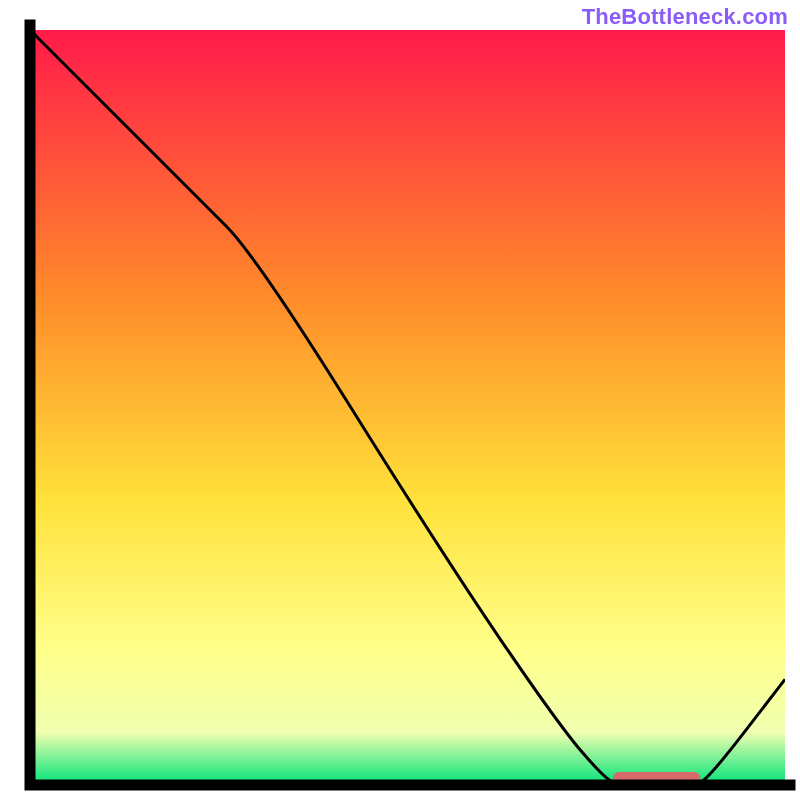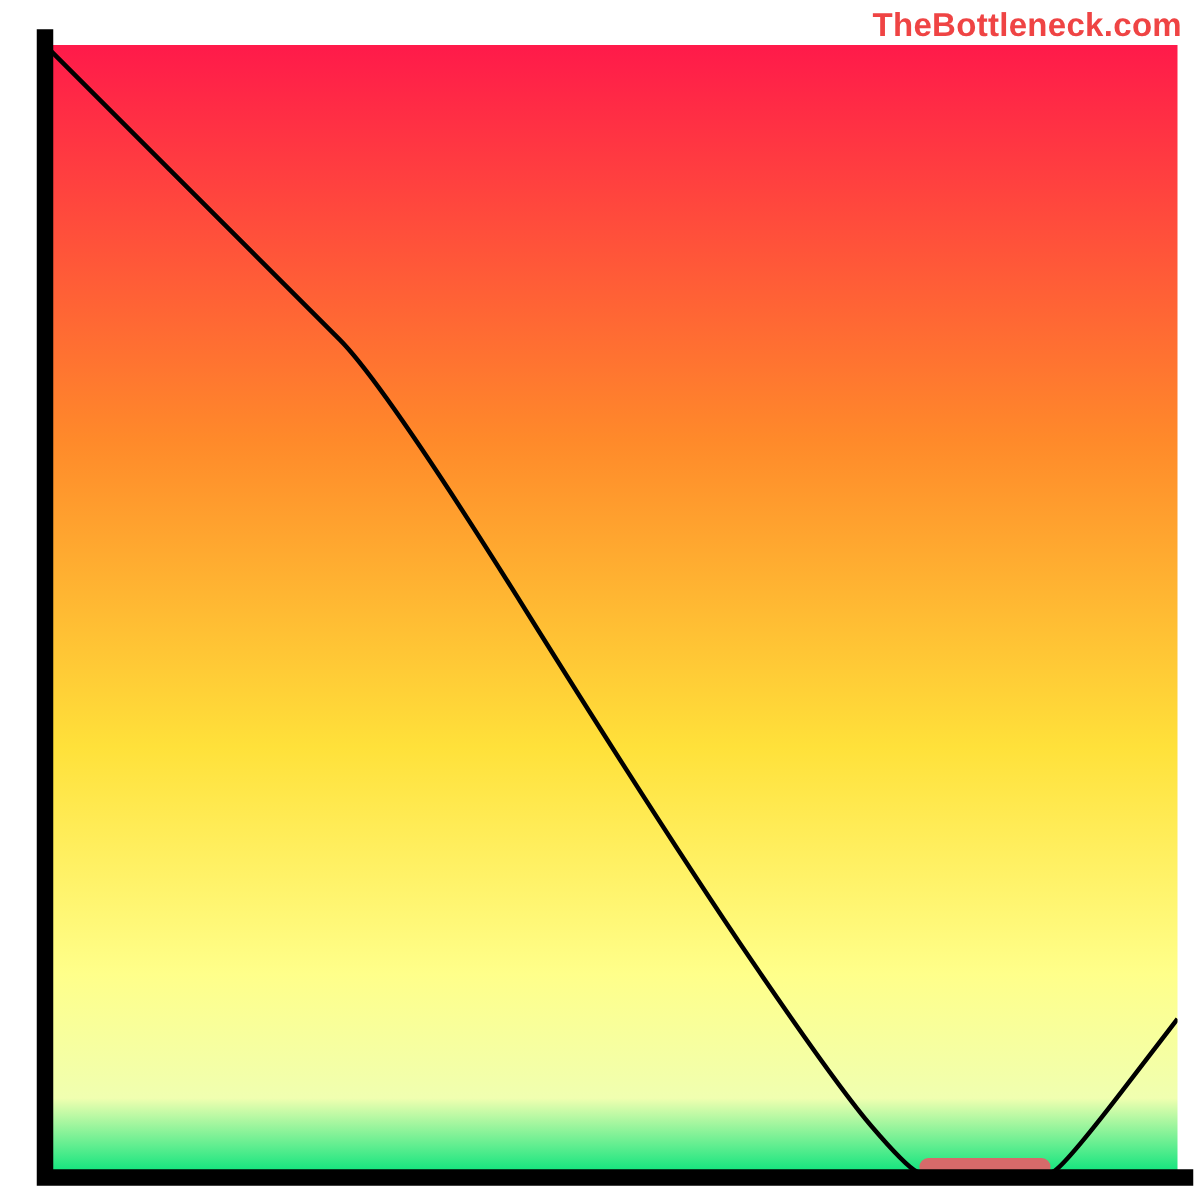--- a/index.html
+++ b/index.html
@@ -14,21 +14,21 @@
     position: relative;
     width: 800px;
     height: 800px;
   }
   .watermark {
     position: absolute;
     top: 4px;
     right: 12px;
     font-size: 22px;
     font-weight: bold;
-    color: #ef4444;
+    color: #8b5cf6;
     letter-spacing: 0.2px;
   }
   svg {
     display: block;
   }
 </style>
 </head>
 <body>
 
 <div class="container">

